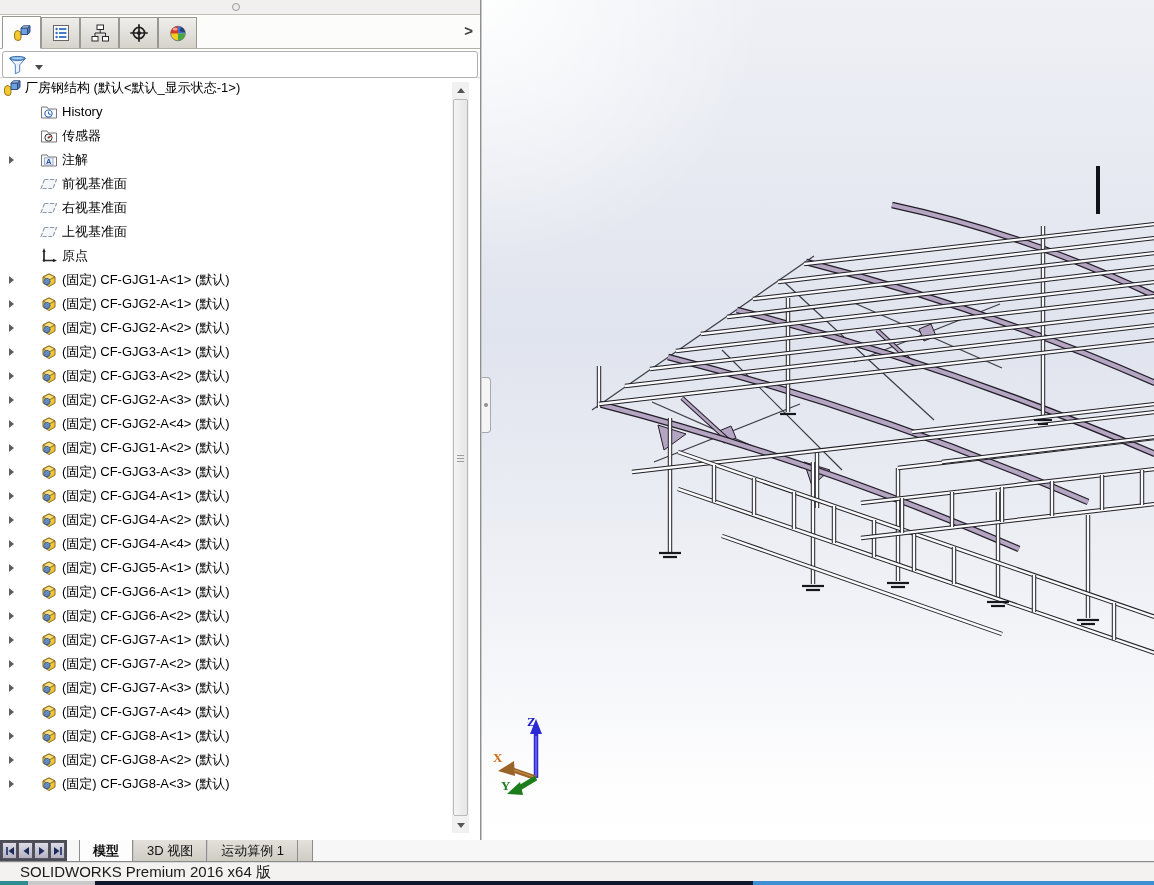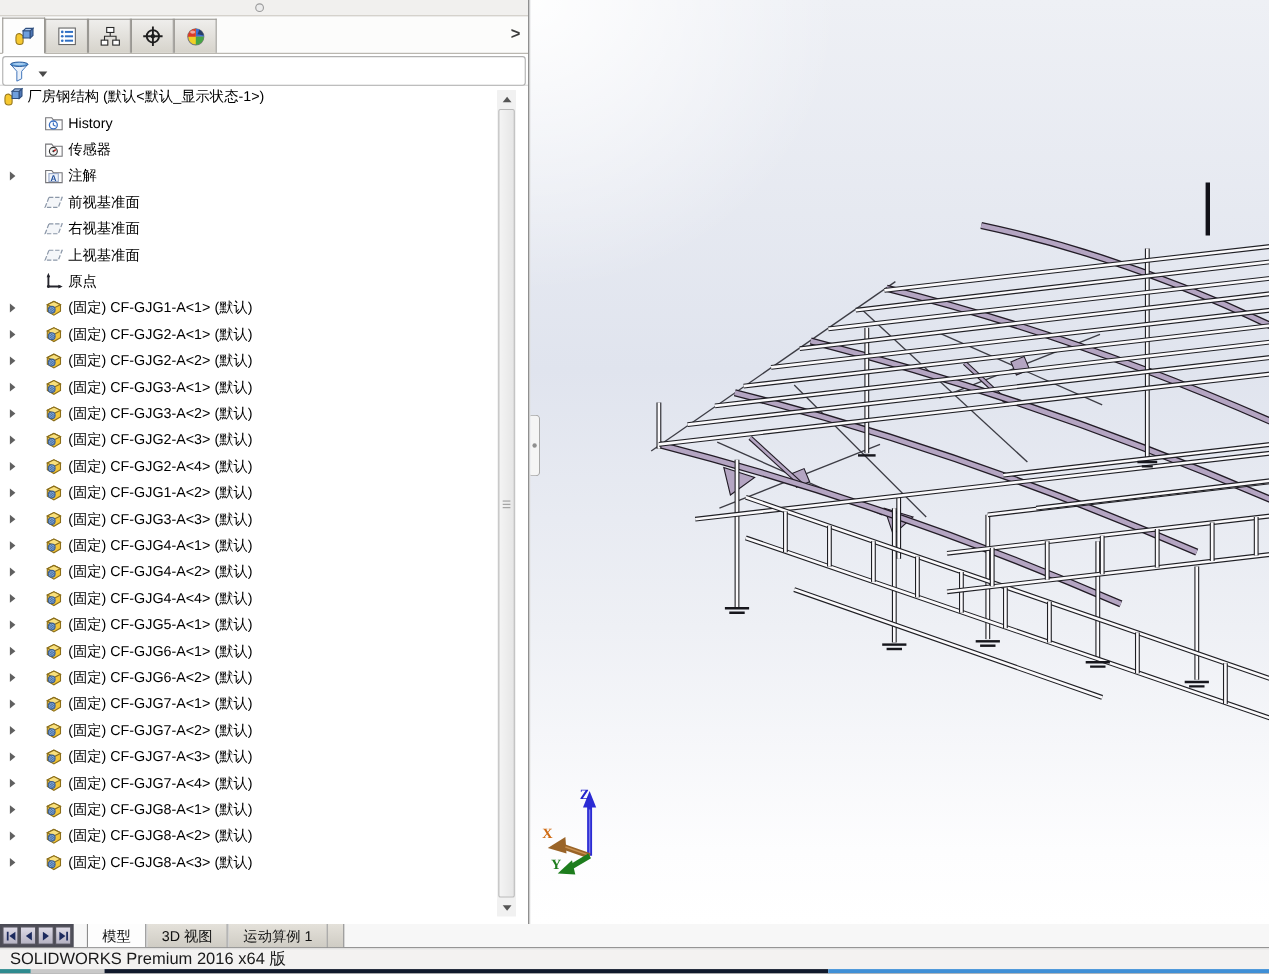--- a/index.html
+++ b/index.html
@@ -66,27 +66,27 @@
   
   #doc-tabs{position:absolute;left:0;top:840px;width:1154px;height:22px;background:#f7f7f7;
             border-bottom:1px solid #8a8a8a;box-sizing:border-box;display:flex;align-items:stretch;}
   #navcluster{display:flex;align-items:center;background:#4c4c56;padding:1px 2px;gap:1px;}
   .navbtn{width:15px;height:17px;background:linear-gradient(#dedbe7,#b5b2c2);border:1px solid #55545e;
           box-sizing:border-box;display:flex;align-items:center;justify-content:center;}
   .dtabs{display:flex;margin-left:12px;height:22px;}
   .dtab{height:21px;margin-top:0;padding:0 13px;border-right:1px solid #8c8c8c;border-left:1px solid #c9c9c9;
         background:linear-gradient(#e4e1da,#cfccc4);font-size:13px;color:#111;
         display:flex;align-items:center;white-space:nowrap;}
-  .dtab.active{background:#fdfdfd;border-left:1px solid #8c8c8c;font-weight:normal;}
+  .dtab.active{background:#fdfdfd;border-left:1px solid #8c8c8c;font-weight:bold;}
   .dtab-stub{width:14px;height:21px;background:linear-gradient(#e4e1da,#cfccc4);border-right:1px solid #8c8c8c;}
 
   
   #status-bar{position:absolute;left:0;top:862px;width:1154px;height:19px;background:#f3f2f1;
-              border-top:1px solid #dcdcdc;display:flex;align-items:flex-end;font-size:15px;color:#1a1a1a;
-              padding-left:9px;box-sizing:border-box;}
+              border-top:1px solid #dcdcdc;display:flex;align-items:flex-start;font-size:15px;color:#1a1a1a;
+              padding-left:20px;box-sizing:border-box;}
 
   
   #taskbar{position:absolute;left:0;top:881px;width:1154px;height:4px;display:flex;}
   .tb1{width:28px;background:#2e8b8f;} .tb2{width:67px;background:#c9c9c9;}
   .tb3{width:658px;background:#10192c;} .tb4{flex:1;background:#3f8fd6;}
 </style>
 </head>
 <body>
 
 <div id="app">

